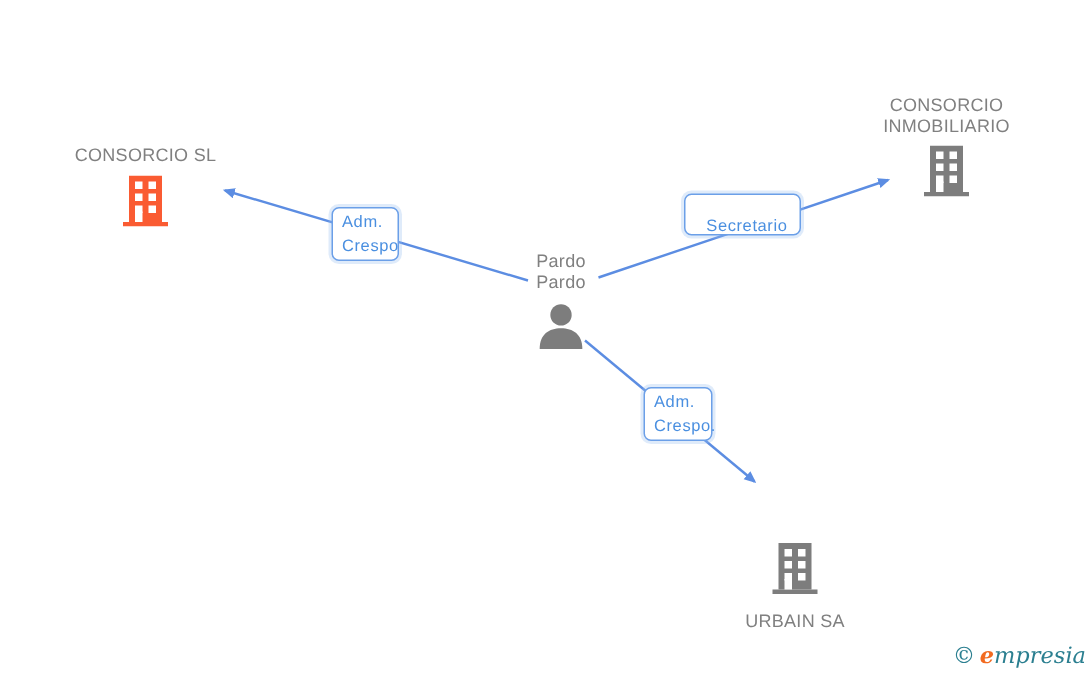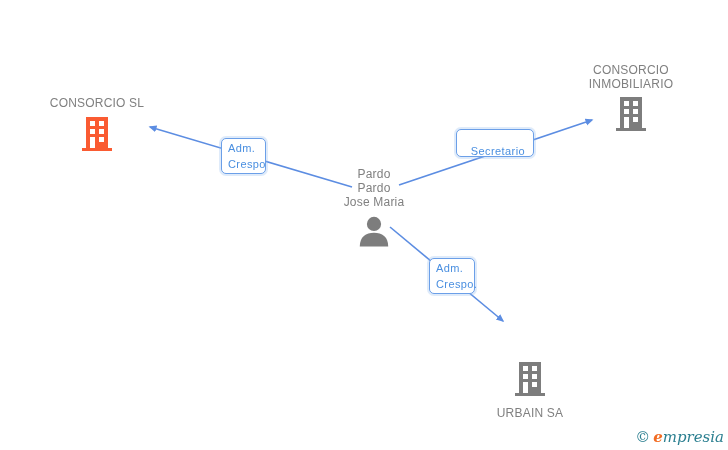--- a/index.html
+++ b/index.html
@@ -114,21 +114,20 @@
           <rect x="9" y="24" width="5" height="7"></rect>
         </g>
       </svg>
     </div>
   </div>
 
   <div class="node" style="left:294px;top:137px;width:160px;">
     <div class="node-label">
       <div>Pardo</div>
       <div>Pardo</div>
-      <div>Jose Maria</div>
     </div>
     <div class="icon-wrap" style="margin-top:7px;">
       <svg class="person-icon" width="32" height="31" viewBox="0 0 36 34" fill="currentColor">
         <circle cx="18" cy="8.5" r="8"></circle>
         <path d="M2,34 C2,23 9,18.5 18,18.5 C27,18.5 34,23 34,34 Z"></path>
       </svg>
     </div>
   </div>
 
   <div class="node" style="left:450px;top:332px;width:160px;">

